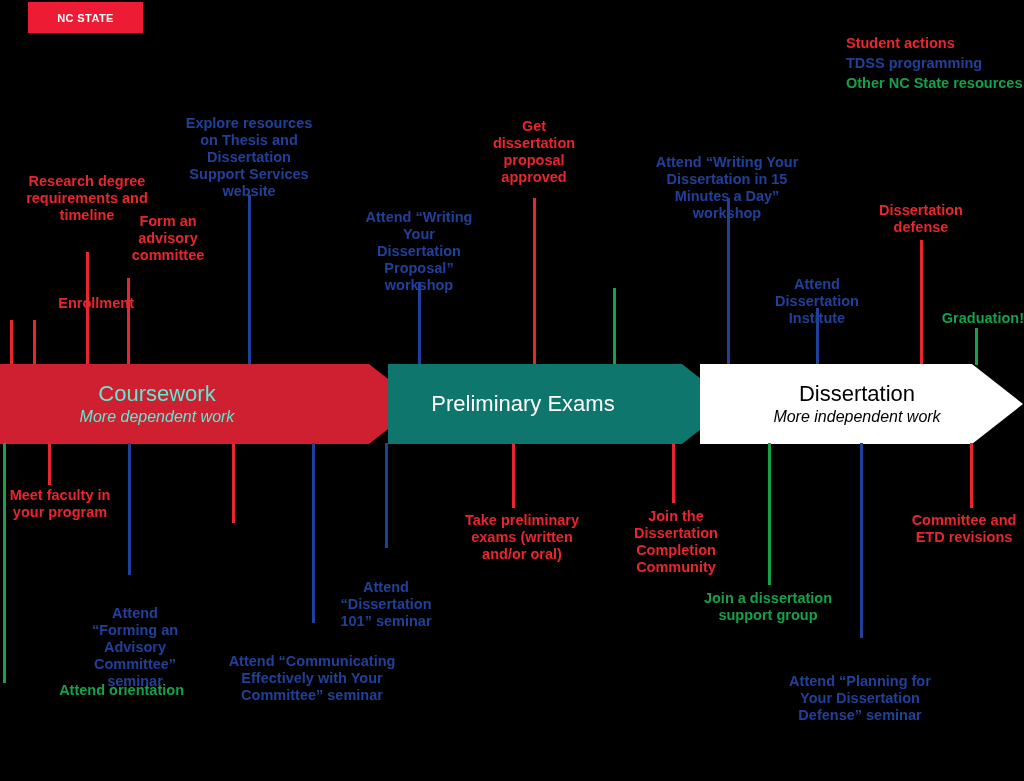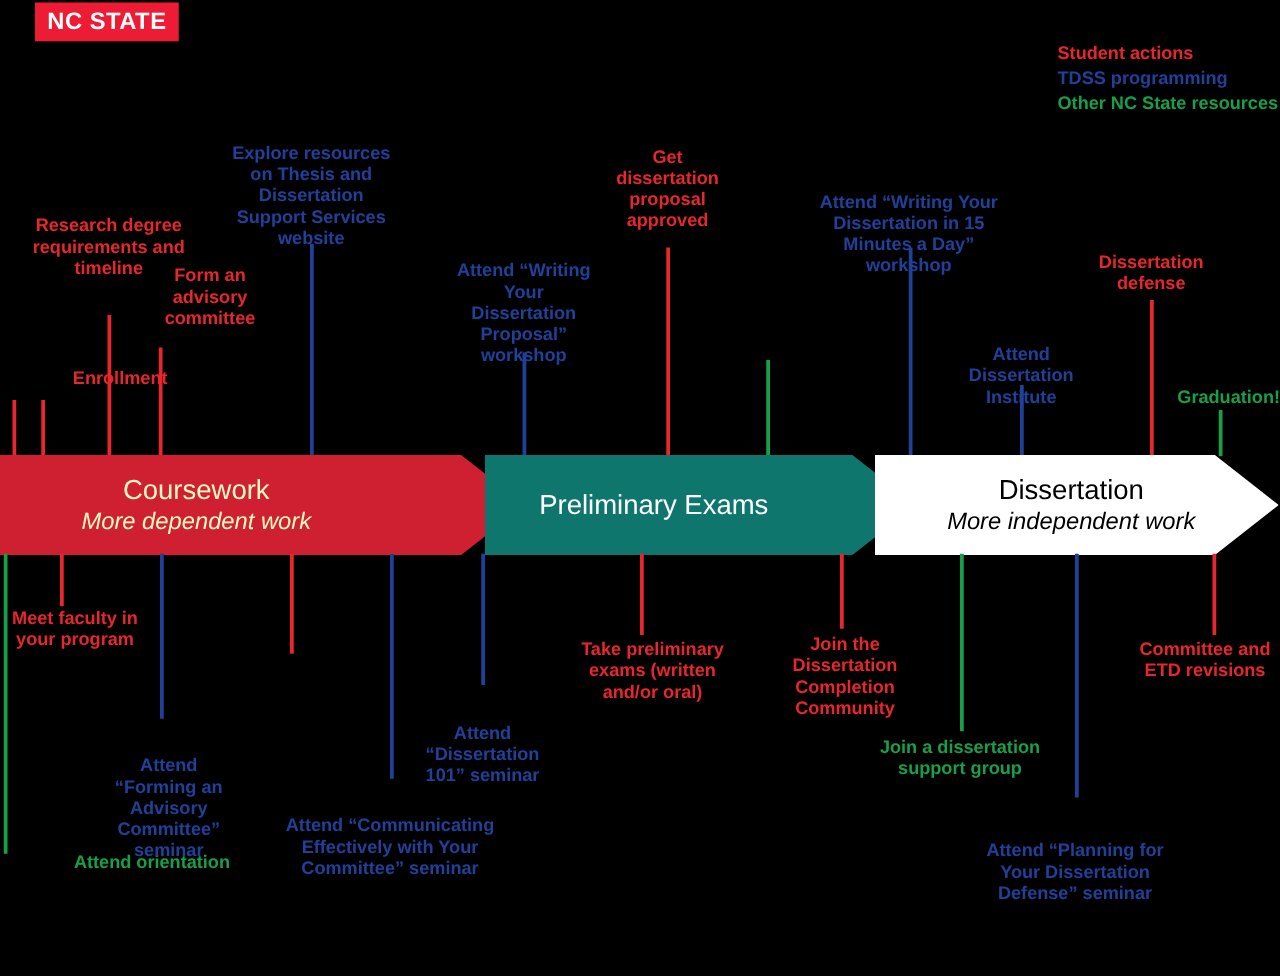--- a/index.html
+++ b/index.html
@@ -12,21 +12,21 @@
   }
 
   
   #nclogo{
     position:absolute;left:28px;top:2px;
     width:115px;height:31px;
     background:#ED1B34;
     display:flex;align-items:center;justify-content:center;
   }
   #nclogo span{
-    color:#fff;font-weight:bold;font-size:19px;
+    color:#fff;font-weight:bold;font-size:11px;
     letter-spacing:.4px;font-family:"Liberation Sans", sans-serif;
   }
 
   
   #legend{
     position:absolute;left:846px;top:33px;width:180px;
     font-weight:bold;font-size:14.5px;line-height:1.38;
   }
   #legend div{white-space:nowrap;}
   .lg-red{color:#E8262D;}
@@ -74,22 +74,22 @@
     left:700px;width:323px;
     background:#FFFFFF;
     clip-path:polygon(0 0, 203px 0, 203px -54px, 323px 40px, 203px 134px, 203px 80px, 0 80px);
   }
   .arrow .atxt{
     position:absolute;
     text-align:center;
     line-height:1.12;
   }
   .atxt .ttl{display:block;font-size:22px;font-weight:400;}
-  .atxt .sub{display:block;font-size:19px;font-style:italic;font-weight:400;margin-top:2px;}
-  #txt-coursework{left:22px;width:270px;color:#fef9c3;}
+  .atxt .sub{display:block;font-size:16px;font-style:italic;font-weight:400;margin-top:2px;}
+  #txt-coursework{left:22px;width:270px;color:#5eead4;}
   #txt-prelim{left:10px;width:250px;color:#ffffff;}
   #txt-dissertation{left:22px;width:270px;color:#000000;}
 </style>
 </head>
 <body>
 
 <div id="stage">
 
   <div id="nclogo">
     <span>NC STATE</span>

